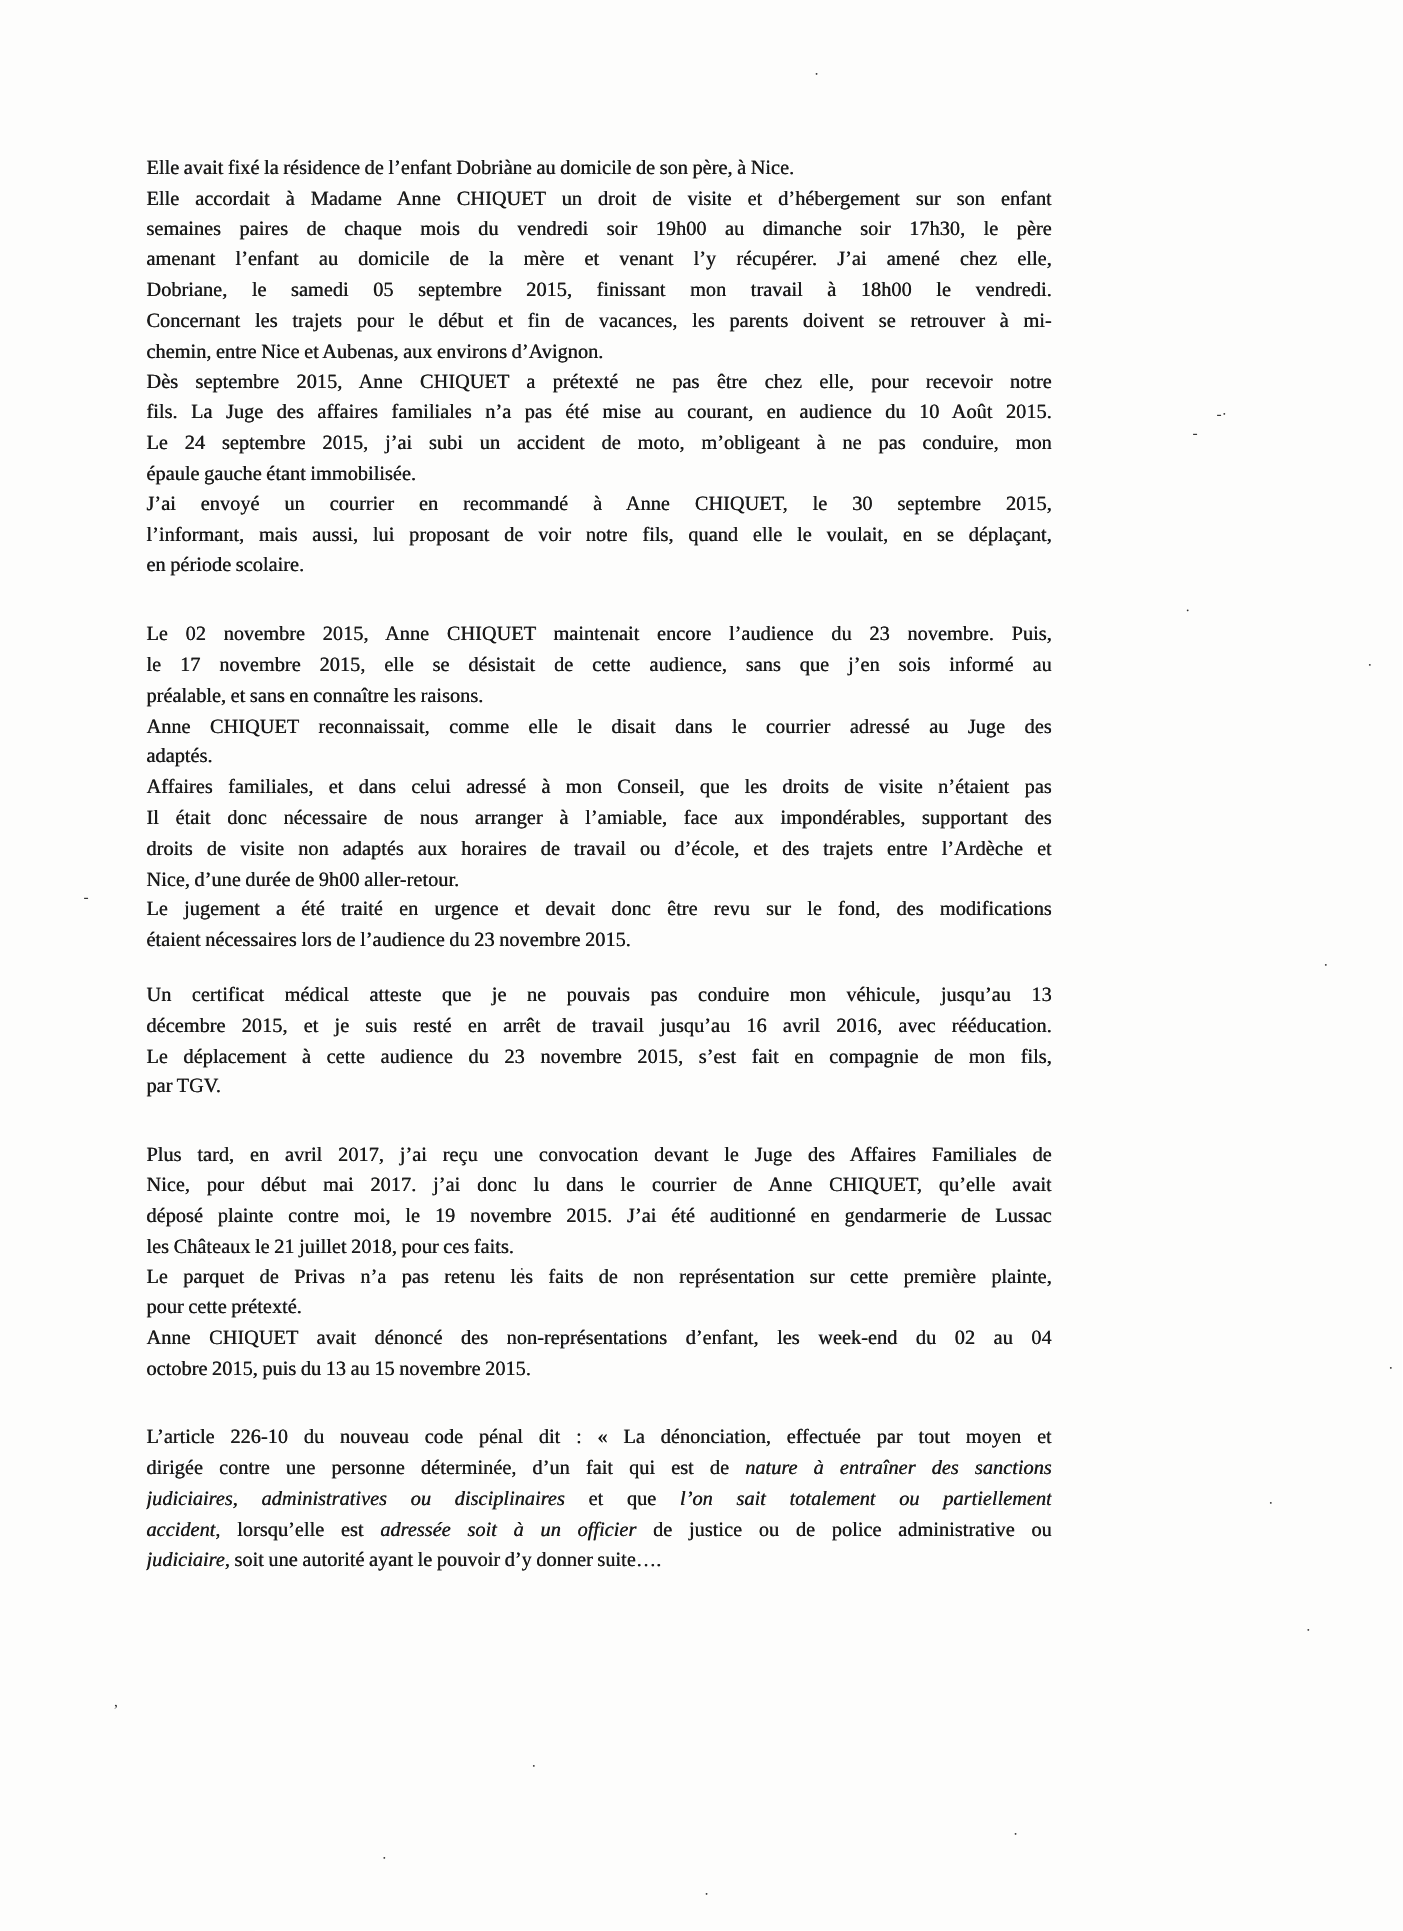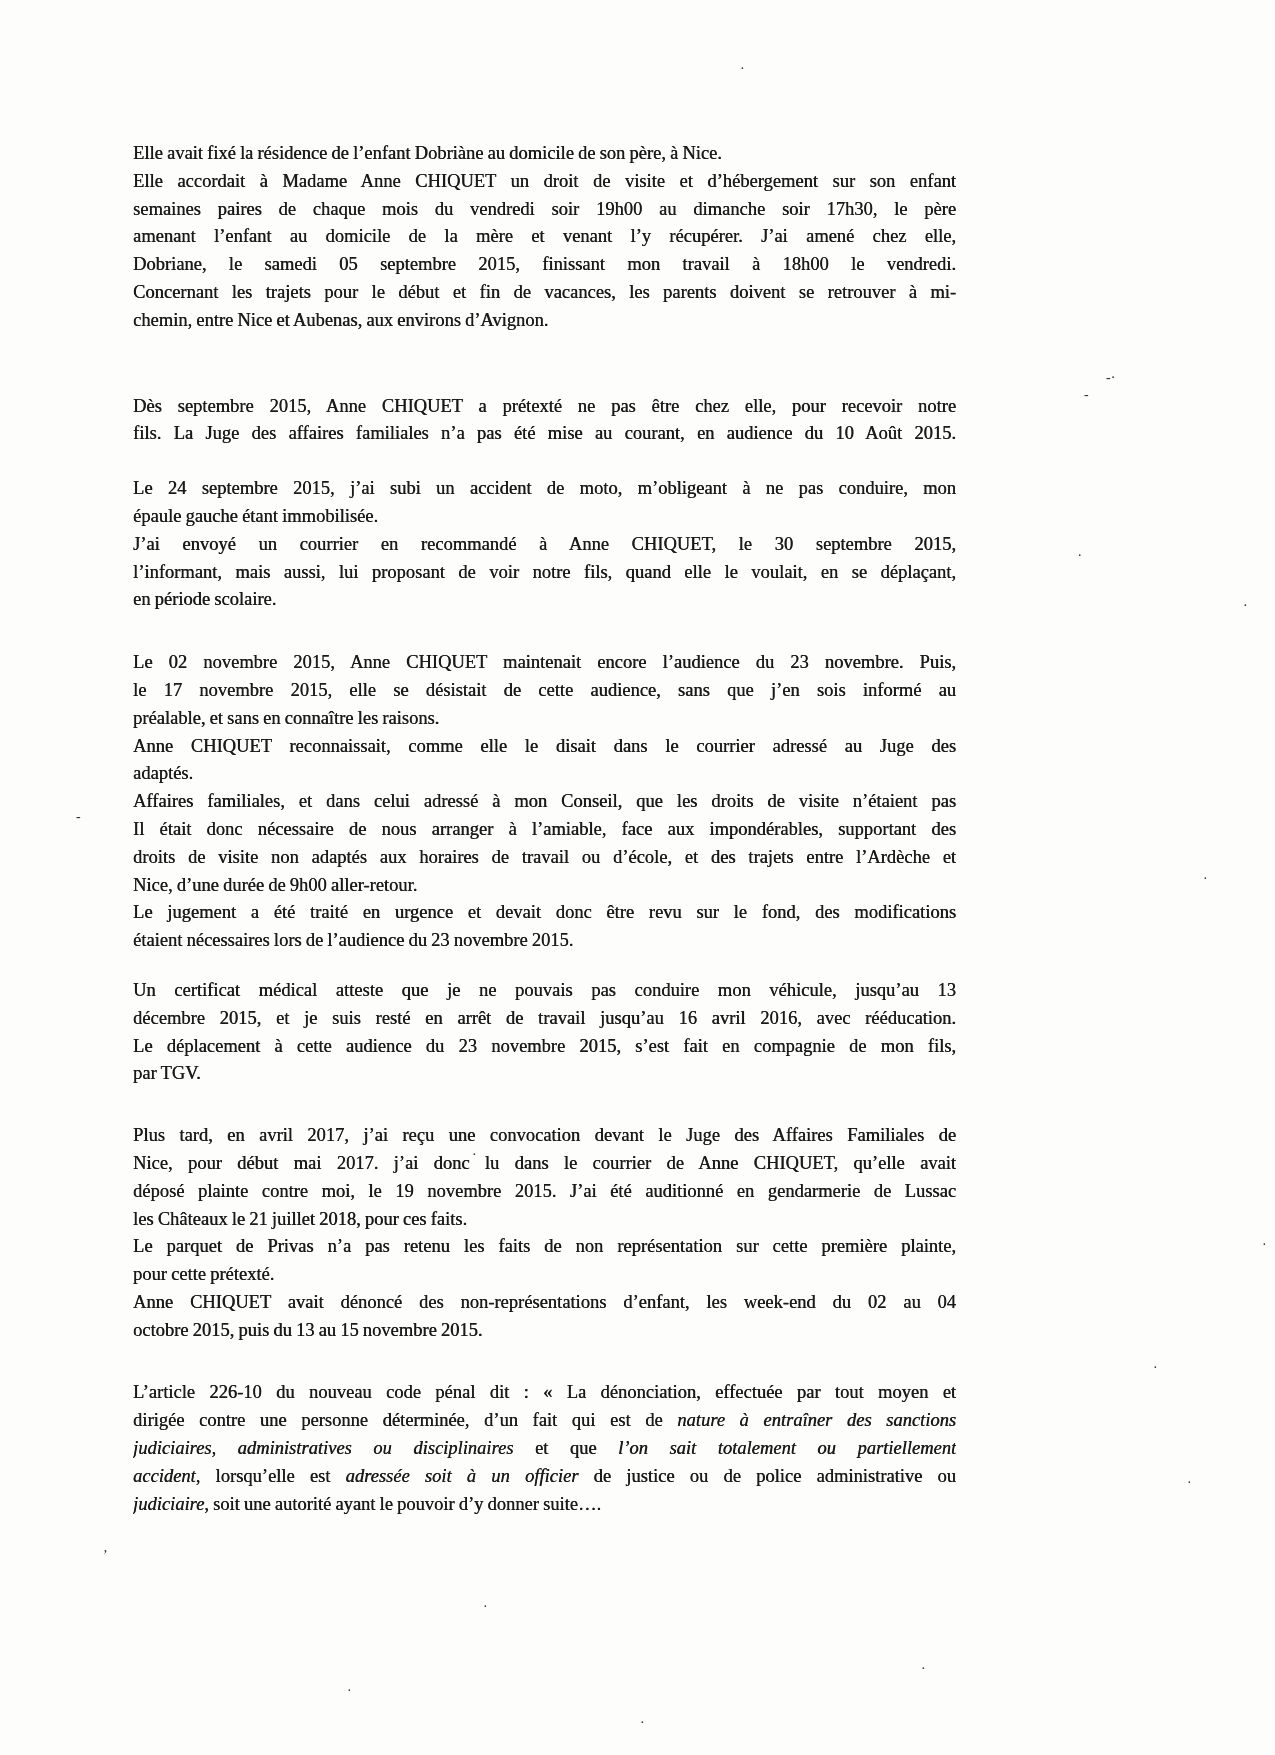--- a/index.html
+++ b/index.html
@@ -21,22 +21,22 @@
     left: 133px;
     top: 140px;
     width: 823px;
     font-size: 18.5px;
     line-height: 27.8px;
     word-spacing: -0.5px;
     text-shadow: 0.35px 0 0 currentColor;
   }
   .paragraph { margin: 0 0 0 0; }
   
-  .paragraph.gap-1 { margin-bottom: 58px; }
-  .paragraph.gap-2 { margin-bottom: 27px; }
+  .paragraph.gap-1 { }
+  .paragraph.gap-2 { }
   .paragraph.gap-3 { margin-bottom: 35px; }
   .paragraph.gap-4 { margin-bottom: 22px; }
   .paragraph.gap-5 { margin-bottom: 34px; }
   .paragraph.gap-6 { margin-bottom: 35px; }
   .line {
     height: 27.8px;
     overflow: hidden;
     text-align: justify;
   }
   

